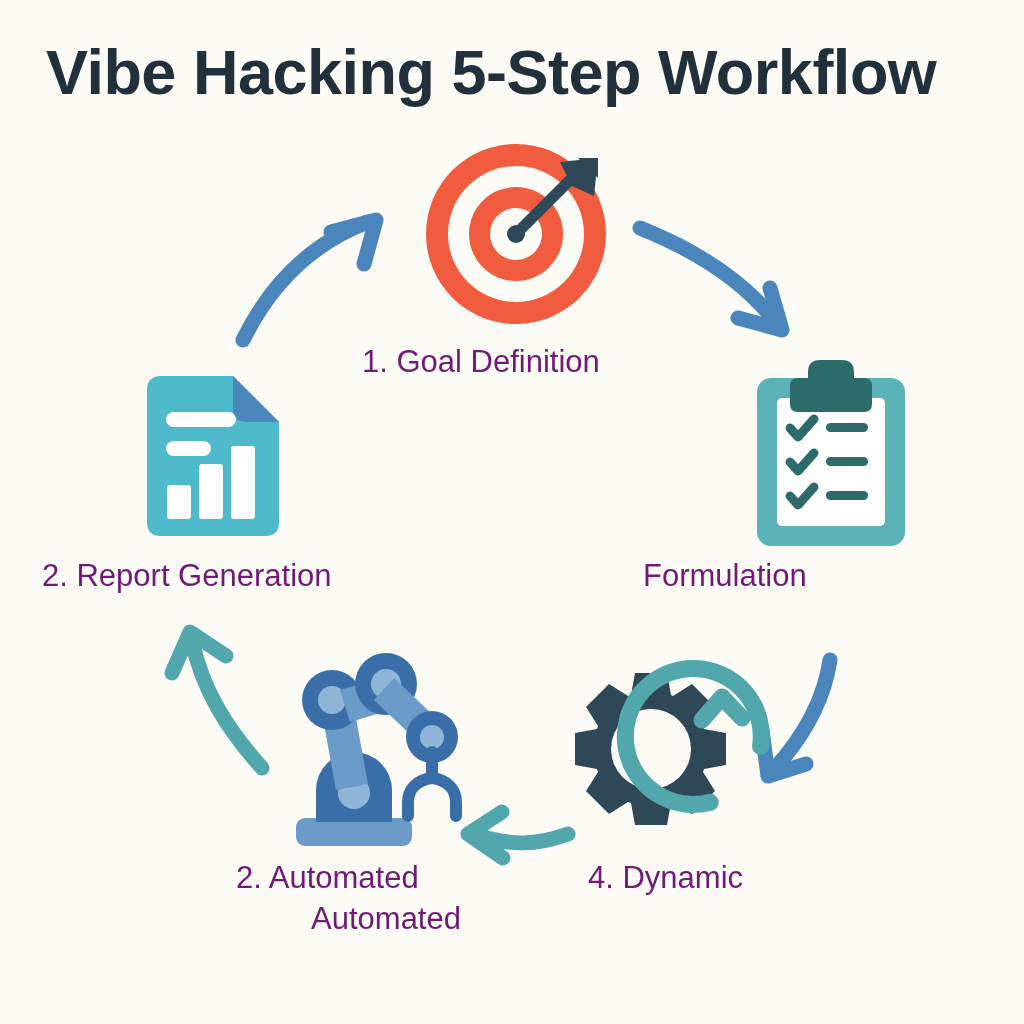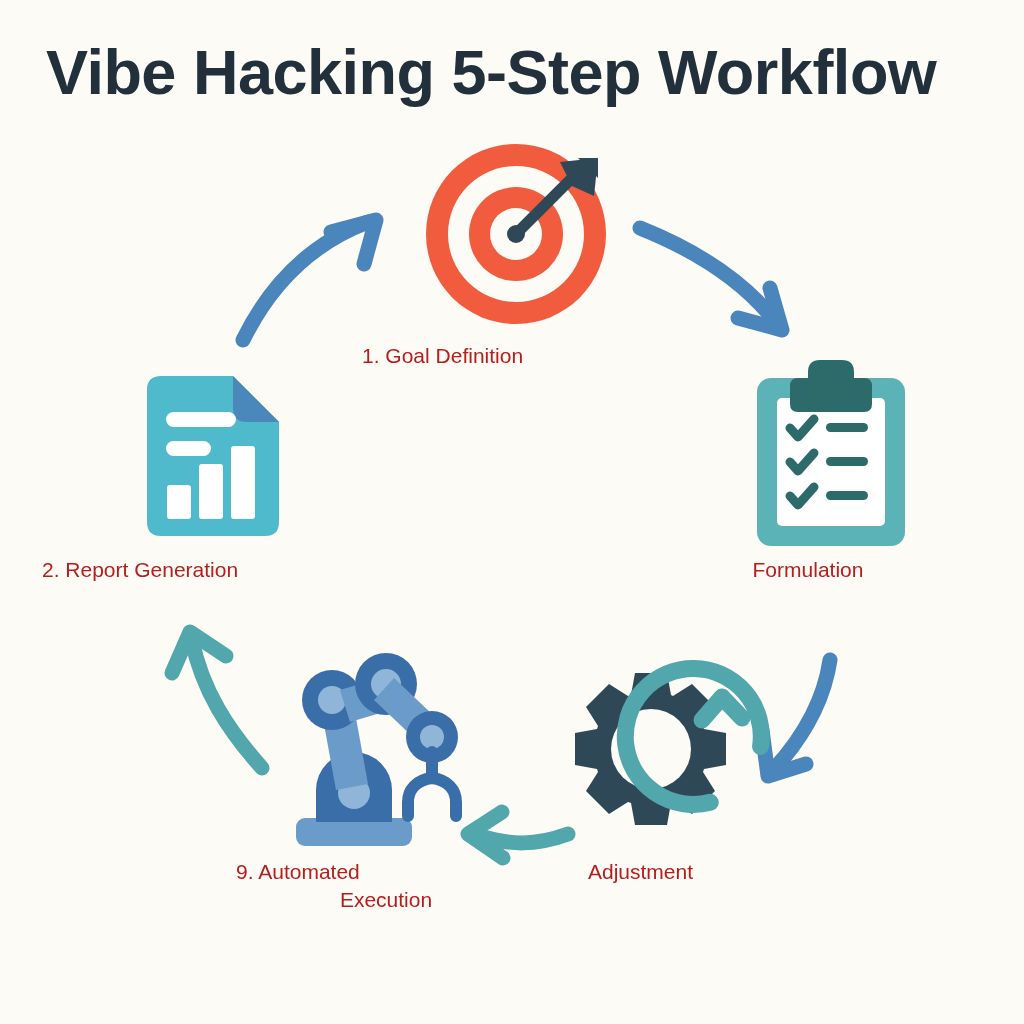--- a/index.html
+++ b/index.html
@@ -21,22 +21,22 @@
     top: 36px;
     width: 940px;
     font-size: 63px;
     font-weight: bold;
     color: #22303c;
     letter-spacing: -0.5px;
     white-space: nowrap;
   }
   .label {
     position: absolute;
-    color: #b91c1c;
-    font-size: 21px;
+    color: #701a75;
+    font-size: 31px;
     font-weight: 400;
     line-height: 1.32;
   }
   #label-1 { left: 362px; top: 342px; white-space: nowrap; }
   #label-2 { left: 643px; top: 556px; width: 330px; }
   #label-3 { left: 236px; top: 858px; width: 300px; }
   #label-4 { left: 588px; top: 858px; width: 270px; }
   #label-5 { left: 42px; top: 556px; white-space: nowrap; }
   .icon-layer { position: absolute; left: 0; top: 0; }
   svg { display: block; overflow: visible; }
@@ -152,27 +152,27 @@
     <rect x="166" y="412" width="70" height="15" rx="7.5" fill="#ffffff"></rect>
     <rect x="166" y="441" width="45" height="15" rx="7.5" fill="#ffffff"></rect>
     <rect x="167" y="485" width="24" height="34" rx="3" fill="#ffffff"></rect>
     <rect x="199" y="464" width="24" height="55" rx="3" fill="#ffffff"></rect>
     <rect x="231" y="446" width="24" height="73" rx="3" fill="#ffffff"></rect>
   </svg>
 
   <div class="label" id="label-1">1. Goal Definition</div>
 
   <div class="label" id="label-2">
-    <div style="text-align:center;">Formulation</div>
+    <div style="text-align:left;">Formulation</div>
   </div>
 
   <div class="label" id="label-3">
-    <div>9. Automated</div>
-    <div style="text-align:center;">Execution</div>
+    <div>2. Automated</div>
+    <div style="text-align:center;">Automated</div>
   </div>
 
   <div class="label" id="label-4">
-    <div>Adjustment</div>
+    <div>4. Dynamic</div>
   </div>
 
   <div class="label" id="label-5">2. Report Generation</div>
 
 </div>
 
 </body></html>

